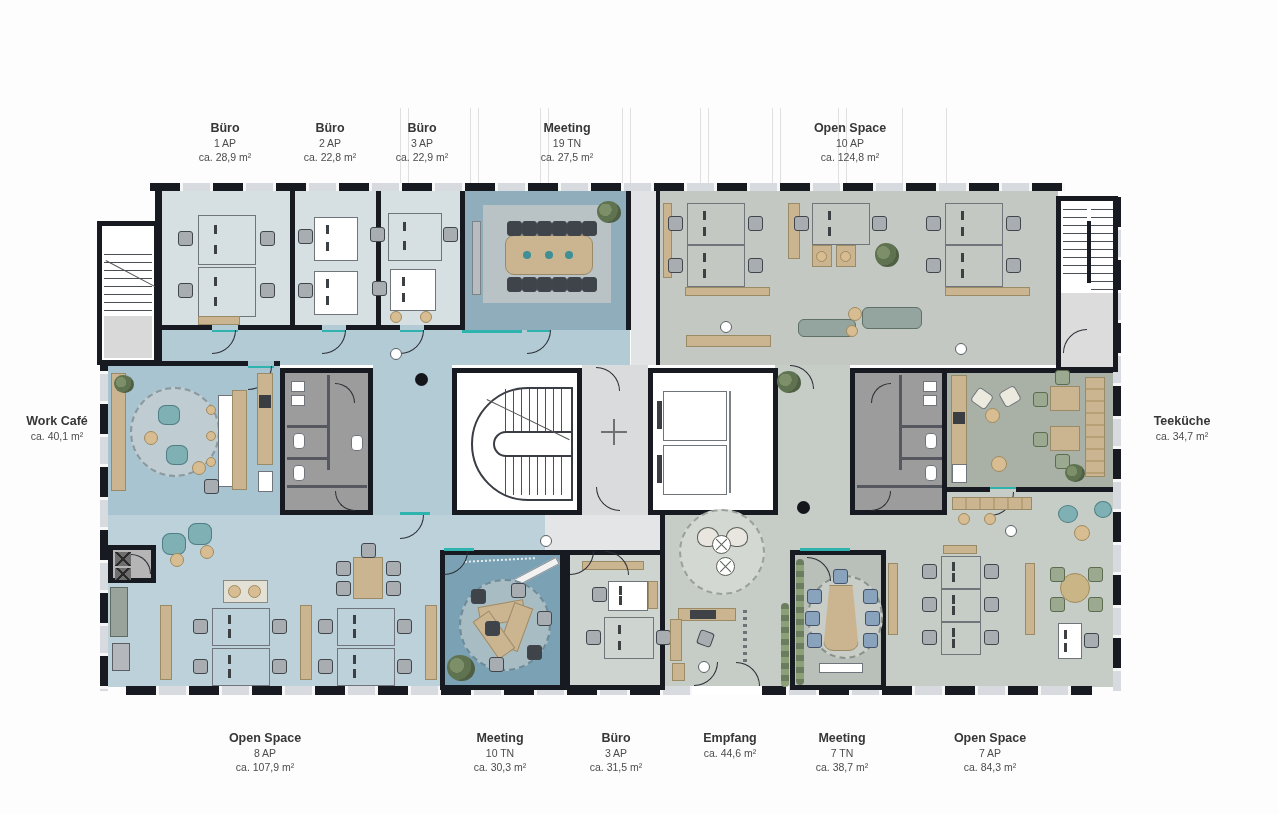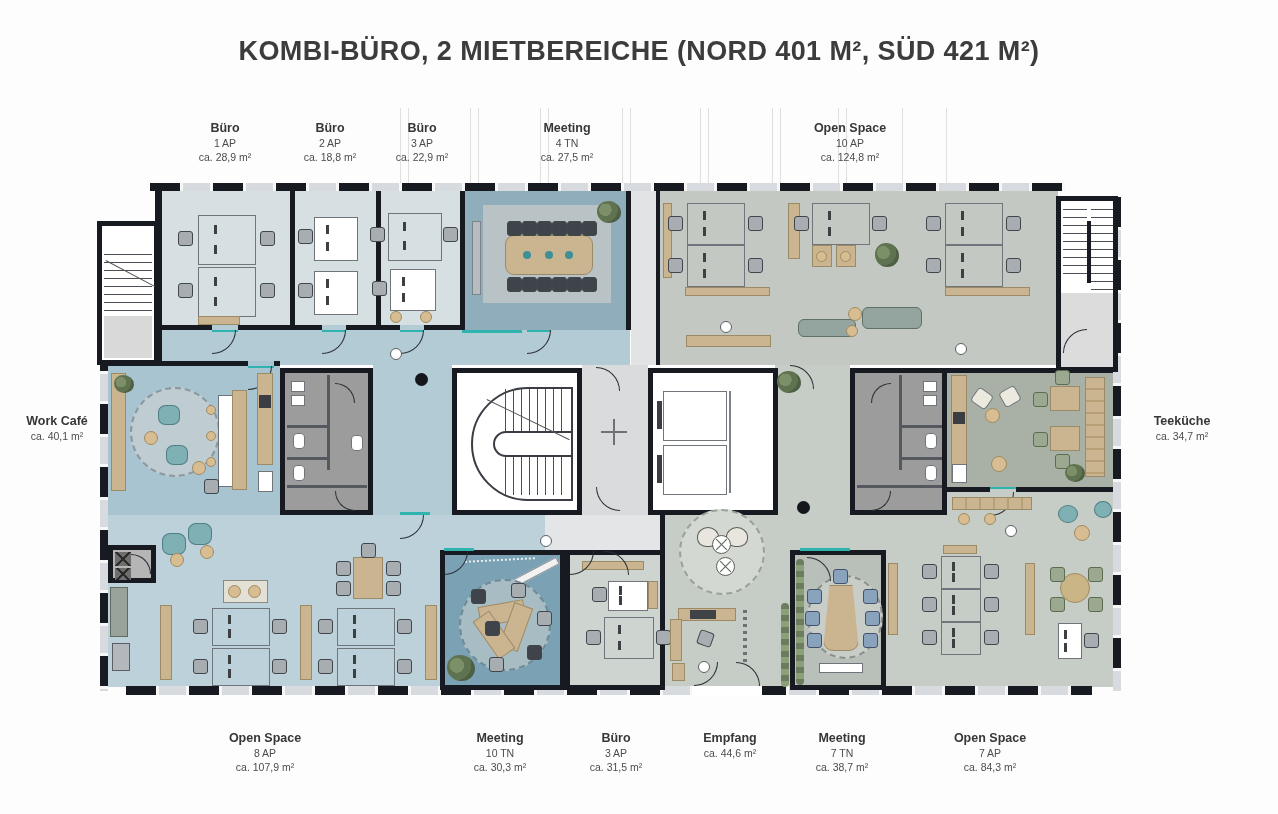--- a/index.html
+++ b/index.html
@@ -46,21 +46,20 @@
   .beads{position:absolute;width:4px;background:repeating-linear-gradient(180deg,#6d7277 0 3px,transparent 3px 7px);}
   .greenrow{position:absolute;background:repeating-linear-gradient(180deg,#6b7d5e 0 6px,#8ba077 6px 12px);border-radius:4px;}
   .person{position:absolute;width:10px;height:10px;background:#fff;border:1.5px solid #5a5f66;border-radius:50%;}
   .sofa{position:absolute;background:#93a59e;border:1px solid #5f7068;border-radius:6px;}
 </style>
 </head>
 <body>
 
 <div class="canvas">
 
-  <div class="title">KOMBI-BÜRO, 2 MIETBEREICHE (NORD 401 M², SÜD 421 M²)</div>
 
   <div>
     <div class="gridline" style="left:400px"></div>
     <div class="gridline" style="left:408px"></div>
     <div class="gridline" style="left:470px"></div>
     <div class="gridline" style="left:478px"></div>
     <div class="gridline" style="left:540px"></div>
     <div class="gridline" style="left:548px"></div>
     <div class="gridline" style="left:622px"></div>
     <div class="gridline" style="left:630px"></div>
@@ -75,30 +74,30 @@
   </div>
 
   <div class="lbl" style="left:225px;top:120px">
     <div class="lbl-name">Büro</div>
     <div class="lbl-sub">1 AP</div>
     <div class="lbl-sub">ca. 28,9 m²</div>
   </div>
   <div class="lbl" style="left:330px;top:120px">
     <div class="lbl-name">Büro</div>
     <div class="lbl-sub">2 AP</div>
-    <div class="lbl-sub">ca. 18,8 m²</div>
+    <div class="lbl-sub">ca. 22,8 m²</div>
   </div>
   <div class="lbl" style="left:422px;top:120px">
     <div class="lbl-name">Büro</div>
     <div class="lbl-sub">3 AP</div>
     <div class="lbl-sub">ca. 22,9 m²</div>
   </div>
   <div class="lbl" style="left:567px;top:120px">
     <div class="lbl-name">Meeting</div>
-    <div class="lbl-sub">4 TN</div>
+    <div class="lbl-sub">19 TN</div>
     <div class="lbl-sub">ca. 27,5 m²</div>
   </div>
   <div class="lbl" style="left:850px;top:120px">
     <div class="lbl-name">Open Space</div>
     <div class="lbl-sub">10 AP</div>
     <div class="lbl-sub">ca. 124,8 m²</div>
   </div>
   <div class="lbl" style="left:57px;top:413px">
     <div class="lbl-name">Work Café</div>
     <div class="lbl-sub">ca. 40,1 m²</div>

